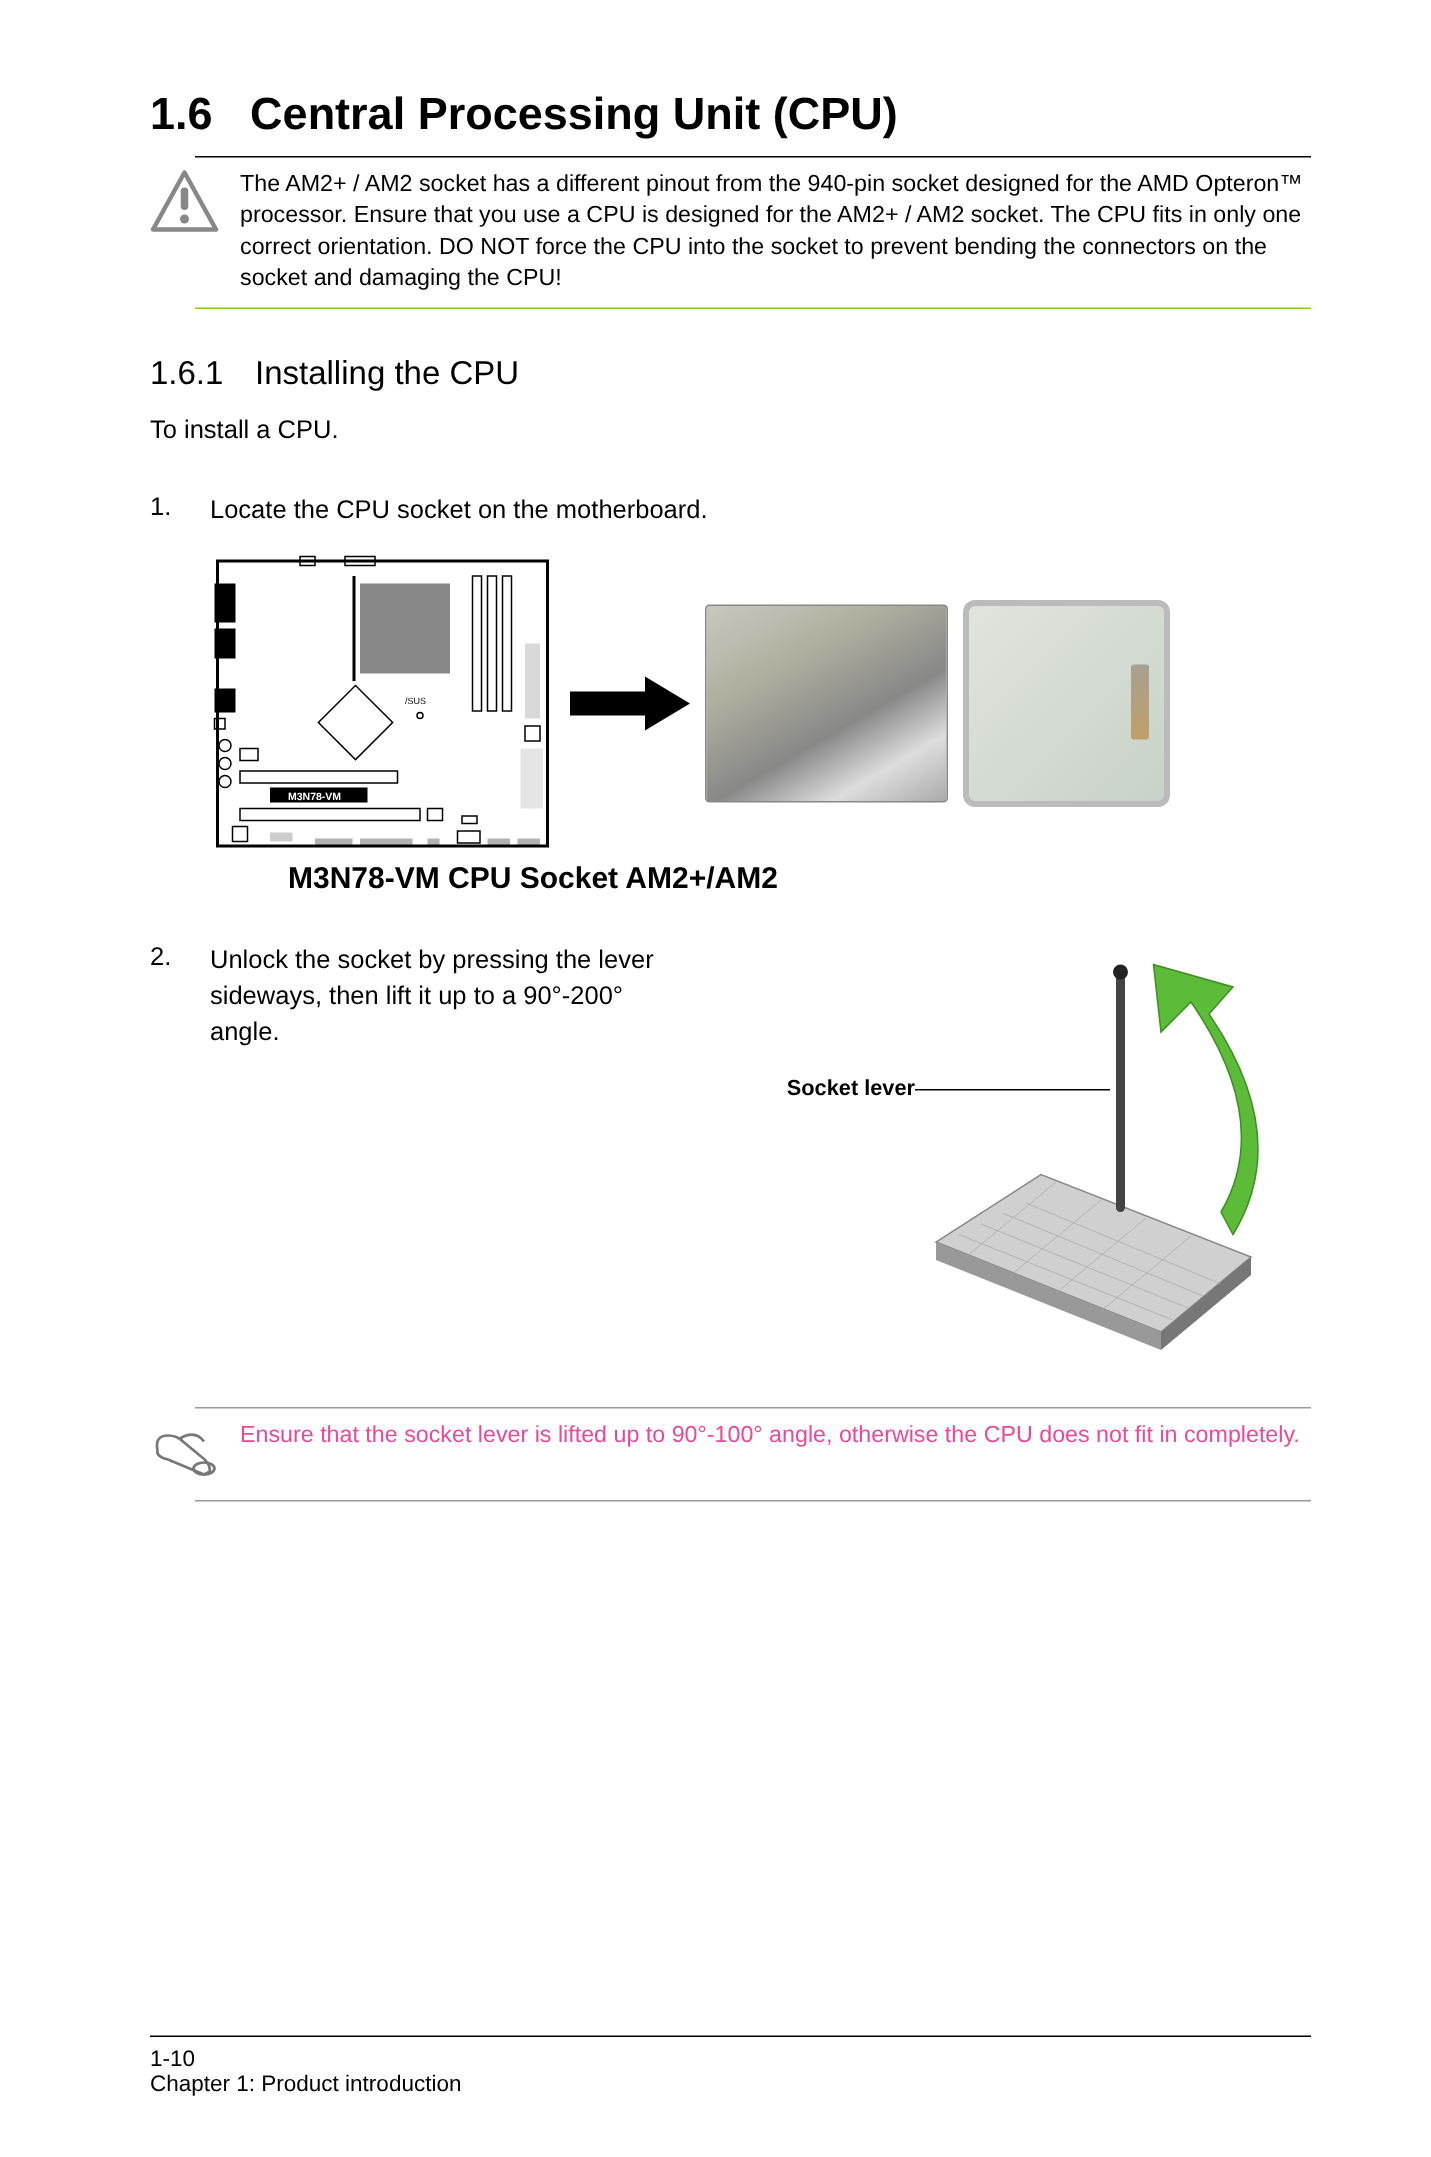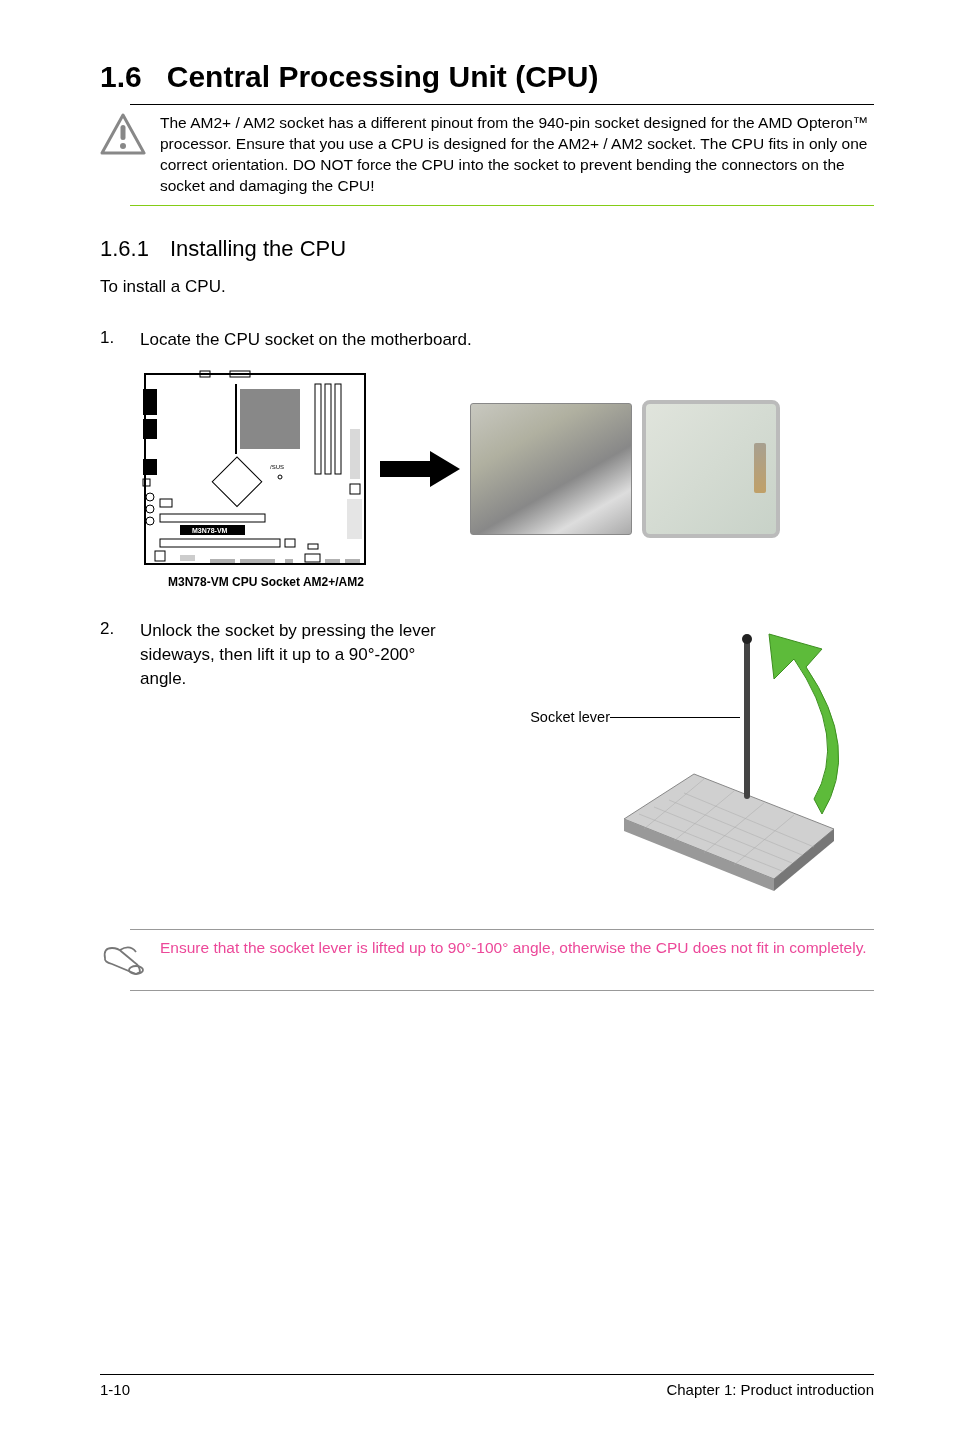--- a/index.html
+++ b/index.html
@@ -102,40 +102,40 @@
     content: "";
     position: absolute;
     right: 10px;
     top: 30%;
     width: 12px;
     height: 50px;
     background: linear-gradient(180deg, #a8a090, #c0a068);
     border-radius: 2px;
   }
   .fig-caption {
-    font-size: 12px;
+    font-size: 20px;
     font-weight: bold;
-    margin-left: 68px;
+    margin-left: 92px;
     margin-bottom: 30px;
   }
   .step2-row {
     display: flex;
     align-items: flex-start;
   }
   .step2-left {
     flex: 0 0 360px;
   }
   .step2-right {
     flex: 1;
     position: relative;
     height: 300px;
   }
   .socket-lever-label {
     font-size: 14.5px;
-    font-weight: normal;
+    font-weight: bold;
     text-align: right;
     position: absolute;
     top: 90px;
     left: 0;
     width: 150px;
   }
   .lever-line {
     position: absolute;
     top: 98px;
     left: 150px;
@@ -153,20 +153,21 @@
   .footer {
     position: absolute;
     bottom: 40px;
     left: 100px;
     right: 80px;
     border-top: 1px solid #000;
     padding-top: 6px;
     font-size: 15px;
     display: flex;
     justify-content: space-between;
+    flex-direction: column;
   }
   .note-box.grey {
     border-top: 1px solid #999;
     border-bottom: 1px solid #999;
     color: #ec4899;
     margin-top: 10px;
   }
 </style>
 </head>
 <body>

